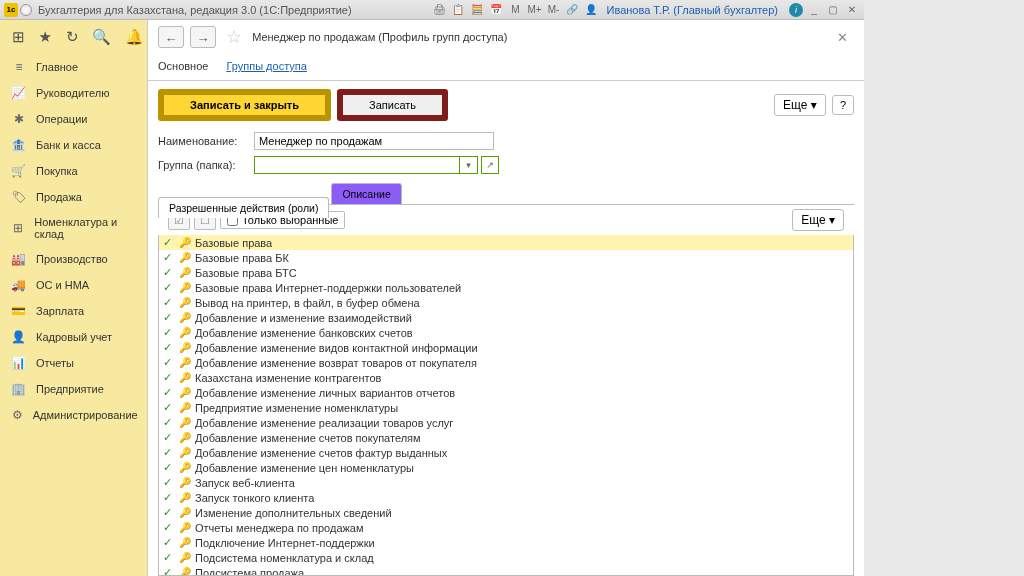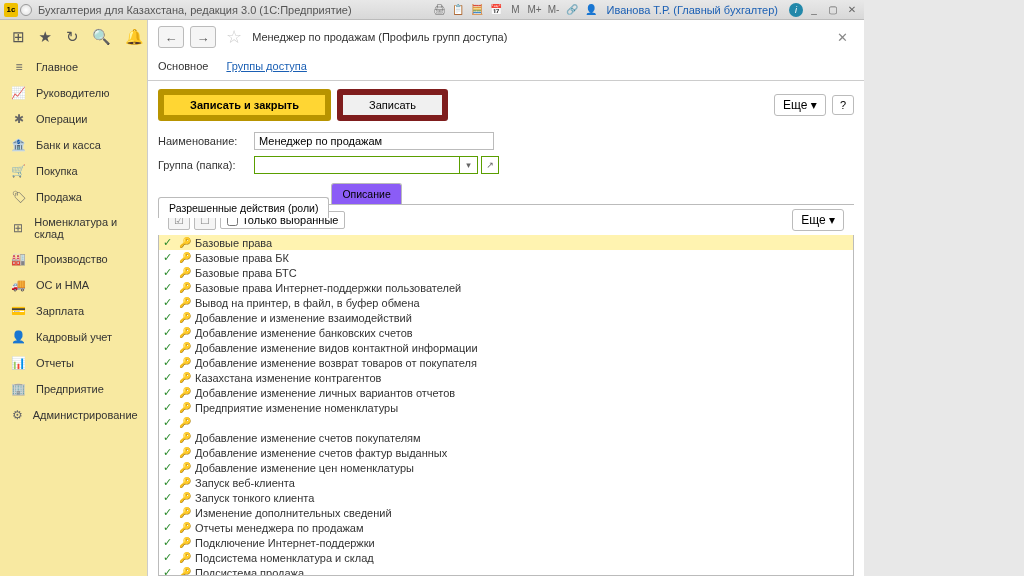--- a/index.html
+++ b/index.html
@@ -247,20 +247,21 @@
             <span class="row-text">Добавление изменение личных вариантов отчетов</span>
           </div>
           <div class="row">
             <span class="chk">✓</span>
             <span class="key">🔑</span>
             <span class="row-text">Предприятие изменение номенклатуры</span>
           </div>
           <div class="row">
             <span class="chk">✓</span>
             <span class="key">🔑</span>
+            <span class="row-text">Добавление изменение реализации товаров услуг</span>
           </div>
           <div class="row">
             <span class="chk">✓</span>
             <span class="key">🔑</span>
             <span class="row-text">Добавление изменение счетов покупателям</span>
           </div>
           <div class="row">
             <span class="chk">✓</span>
             <span class="key">🔑</span>
             <span class="row-text">Добавление изменение счетов фактур выданных</span>

